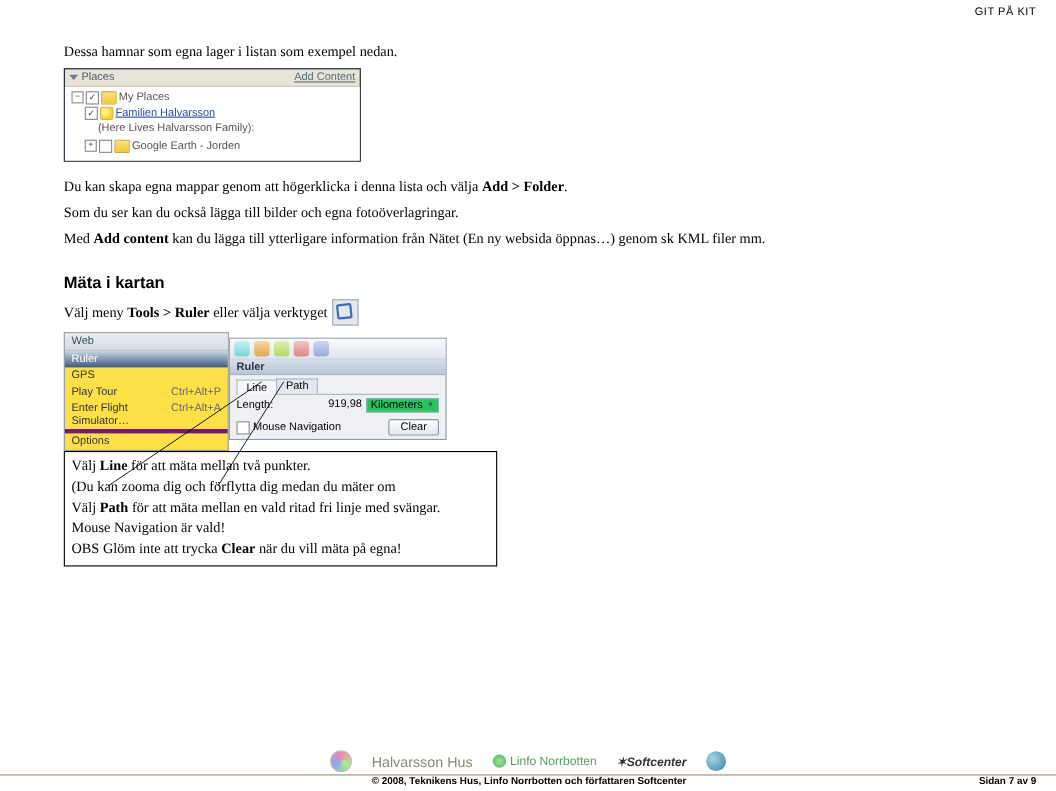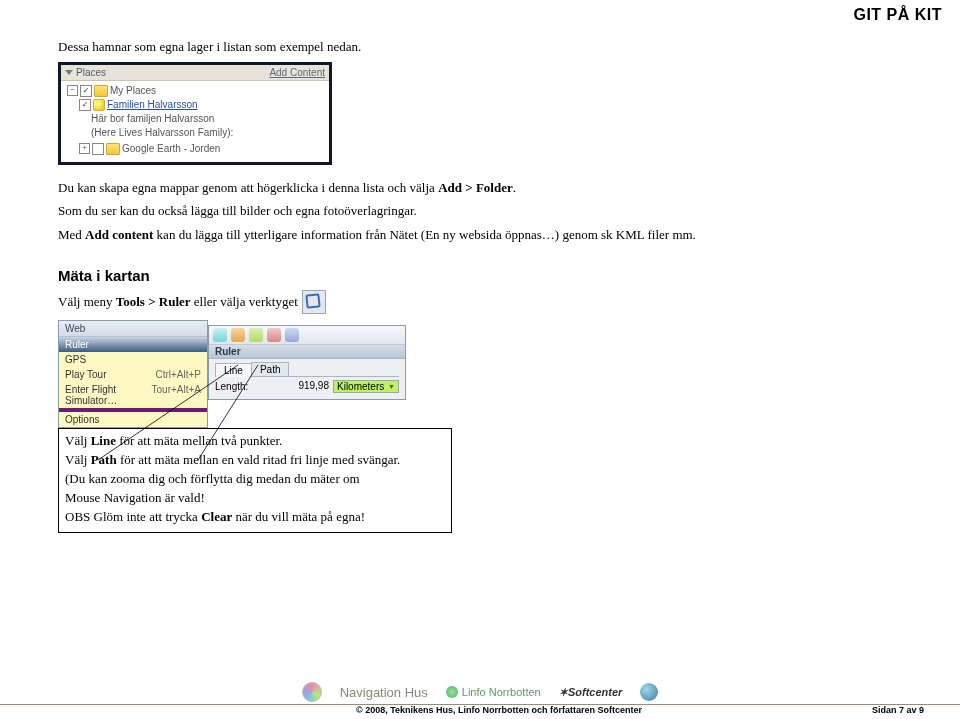--- a/index.html
+++ b/index.html
@@ -12,41 +12,41 @@
     width: 960px;
     height: 719px;
     position: relative;
     overflow: hidden;
   }
   .header-right {
     position: absolute;
     top: 6px;
     right: 18px;
     font-family: Arial, sans-serif;
-    font-size: 16px;
-    font-weight: bold;
+    font-size: 10px;
+    font-weight: normal;
     letter-spacing: 0.5px;
   }
   .content {
     position: absolute;
     left: 58px;
     top: 38px;
     width: 780px;
   }
   .para {
     margin: 0 0 6px 0;
     line-height: 1.35;
   }
   .bold { font-weight: bold; }
 
   
   .places-panel {
     width: 268px;
     background: #e7e3d8;
-    border: 3px solid #0f172a;
+    border: 1px solid #0f172a;
     margin: 6px 0 14px 0;
     font-family: Tahoma, Arial, sans-serif;
     font-size: 10px;
   }
   .places-hdr {
     display: flex;
     align-items: center;
     justify-content: space-between;
     padding: 2px 4px;
     border-bottom: 1px solid #c9c4ae;
@@ -151,21 +151,21 @@
     position: relative;
     width: 350px;
     height: 96px;
     margin-top: 2px;
     margin-bottom: 32px;
   }
   .tools-menu {
     position: absolute;
     left: 0; top: 0;
     width: 148px;
-    background: #fef9c3;
+    background: #fde047;
     border: 1px solid #8a9bab;
     font-family: Tahoma, Arial, sans-serif;
     font-size: 10px;
   }
   .tools-bar {
     background: linear-gradient(#e8edf4,#d4dce7);
     border-bottom: 1px solid #b5c0ce;
     padding: 2px 6px;
     color: #3a4a58;
   }
@@ -238,21 +238,21 @@
     padding: 3px 0;
     align-items: center;
   }
   .val-box {
     display: flex;
     gap: 4px;
     align-items: flex-start;
   }
   .km-sel {
     border: 1px solid #9aa7b2;
-    background: #bef264;
+    background: #22c55e;
     padding: 0 3px;
     width: 58px;
     display: flex;
     justify-content: space-between;
     align-items: center;
   }
   .km-sel .dd { font-size: 7px; color: #555; }
   .btn {
     border: 1px solid #8a98a6;
     background: linear-gradient(#fdfdfe,#e3e7ec);
@@ -314,21 +314,21 @@
     width: 18px; height: 18px;
     border-radius: 50%;
   }
   .footer-bar {
     border-top: 1px solid #9b8b78;
     display: flex;
     justify-content: space-between;
     font-family: Arial, sans-serif;
     font-size: 9px;
     font-weight: bold;
-    padding: 0 36px;
+    padding: 0 18px;
   }
 </style>
 </head>
 <body>
 
 <div class="header-right">GIT PÅ KIT</div>
 
 <div class="content">
 
   <p class="para">Dessa hamnar som egna lager i listan som exempel nedan.</p>
@@ -346,21 +346,20 @@
         <span class="exp">−</span>
         <span class="cb">✓</span>
         <span class="folder-ico"></span>
         <span>My Places</span>
       </div>
       <div class="tree-row indent1">
         <span class="cb">✓</span>
         <span class="pin-ico"></span>
         <span class="link">Familien Halvarsson</span>
       </div>
-      <div class="tree-row indent2">Här bor familjen Halvarsson</div>
       <div class="tree-row indent2">(Here Lives Halvarsson Family):</div>
       <div class="tree-row indent1" style="margin-top:2px;">
         <span class="exp">+</span>
         <span class="cb"></span>
         <span class="folder-ico"></span>
         <span>Google Earth - Jorden</span>
       </div>
     </div>
   </div>
 
@@ -385,21 +384,21 @@
       <div class="grad-row">Ruler</div>
       <div class="menu-row">
           <span>GPS</span>
         </div>
       <div class="menu-row">
         <span>Play Tour</span>
           <span class="shortcut">Ctrl+Alt+P</span>
       </div>
       <div class="menu-row">
         <span>Enter Flight Simulator…</span>
-          <span class="shortcut">Tour+Alt+A</span>
+          <span class="shortcut">Ctrl+Alt+A</span>
       </div>
       <div class="menu-row last">
           <span>Options</span>
         </div>
     </div>
 
     <div class="ruler-dialog">
       <div class="dlg-icons">
         <span class="ticon ti1"></span>
         <span class="ticon ti2"></span>
@@ -416,46 +415,53 @@
         <div class="field-row">
           <span>Length:</span>
           <span class="val-box">
             <span>919,98</span>
             <span class="km-sel">
               <span>Kilometers</span>
                 <span class="dd">▼</span>
             </span>
           </span>
         </div>
+        <div class="bottom-row">
+          <span class="mn-cb">
+            <span class="cb"></span>
+            <span>Mouse Navigation</span>
+          </span>
+          <span class="btn">Clear</span>
+        </div>
       </div>
     </div>
 
     <svg class="arrow-svg" width="360" height="160">
       <line x1="40" y1="140" x2="180" y2="45" stroke="#000" stroke-width="0.8"></line>
       <line x1="140" y1="140" x2="200" y2="45" stroke="#000" stroke-width="0.8"></line>
     </svg>
   </div>
 
   <div class="instr-box">
     <p><span>Välj </span><span class="bold">Line</span><span> för att mäta mellan två punkter.</span></p>
+    <p>(Du kan zooma dig och förflytta dig medan du mäter om</p>
     <p><span>Välj </span><span class="bold">Path</span><span> för att mäta mellan en vald ritad fri linje med svängar.</span></p>
-    <p>(Du kan zooma dig och förflytta dig medan du mäter om</p>
     <p>Mouse Navigation är vald!</p>
     <p><span>OBS Glöm inte att trycka </span><span class="bold">Clear</span><span> när du vill mäta på egna!</span></p>
   </div>
 
 </div>
 
 <div class="footer">
   <div class="footer-logos">
     <div class="logo">
       <span class="logo-shape" style="background:conic-gradient(#e8a,#ae8,#8ae,#e8a);border:1px solid #bbb;"></span>
     </div>
     <div class="logo">
-      <span style="color:#8a8678;font-size:13px;">Navigation Hus</span>
+      <span style="color:#8a8678;font-size:13px;">Halvarsson Hus</span>
     </div>
     <div class="logo">
       <span class="logo-shape" style="background:radial-gradient(#9be3a0,#4fb05a);width:12px;height:12px;"></span>
       <span style="color:#5a9a62;">Linfo Norrbotten</span>
     </div>
     <div class="logo">
       <span style="font-style:italic;font-weight:bold;color:#333;">✶<span>Softcenter</span></span>
     </div>
     <div class="logo">
       <span class="logo-shape" style="background:radial-gradient(circle at 35% 35%,#9fd6e8,#3a7ea8);"></span>

